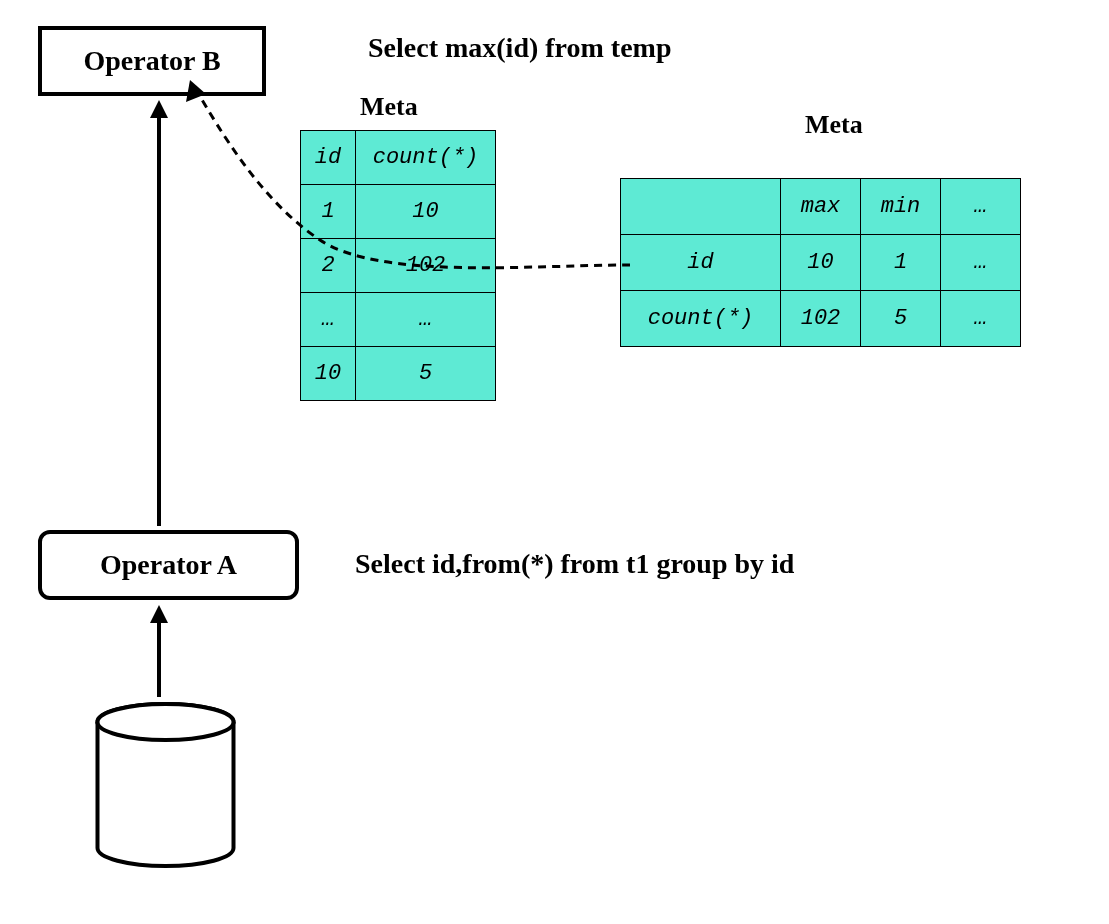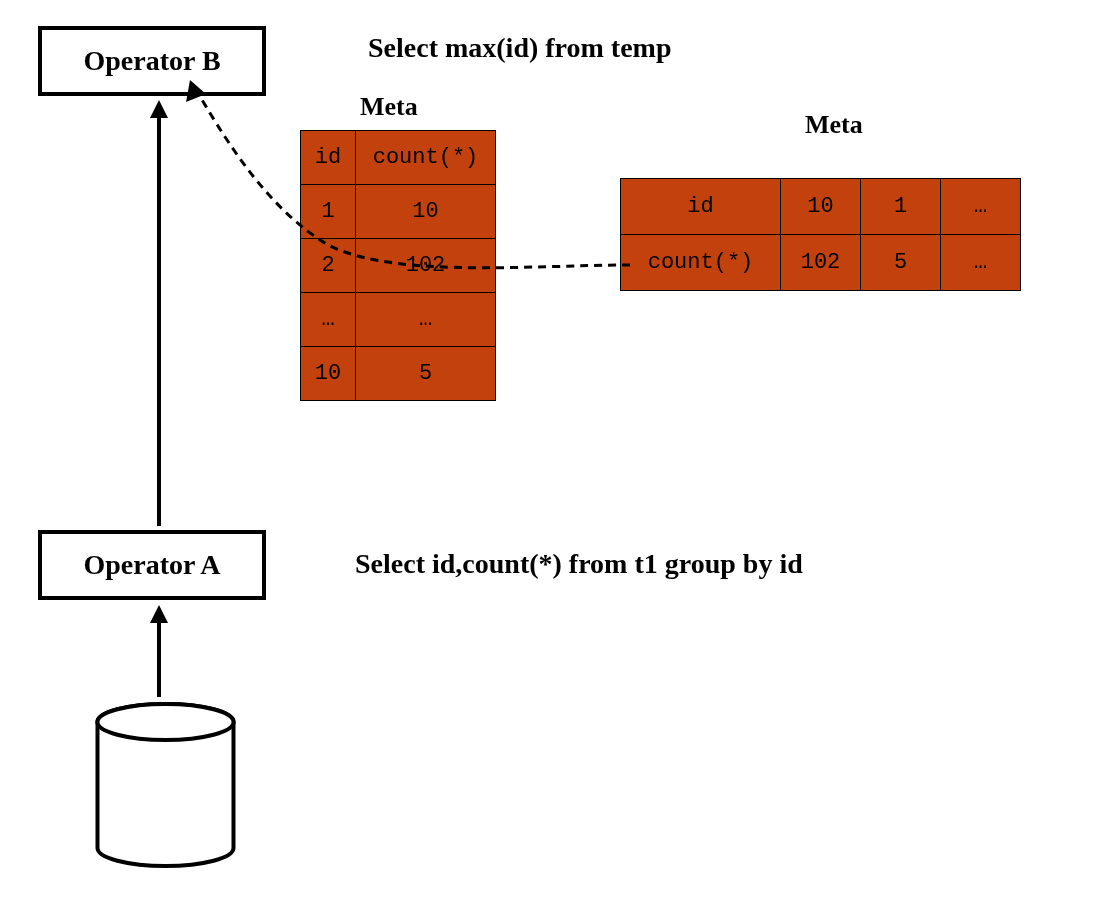--- a/index.html
+++ b/index.html
@@ -26,22 +26,23 @@
     }
     .operator-b {
       left: 38px;
       top: 26px;
       width: 228px;
       height: 70px;
     }
     .operator-a {
       left: 38px;
       top: 530px;
-      width: 228px;
+      width: 261px;
       height: 70px;
+      border-radius: 12px;
     }
     .cylinder {
       position: absolute;
       left: 93px;
       top: 700px;
       width: 145px;
       height: 170px;
     }
     .cylinder svg {
       width: 100%;
@@ -78,21 +79,22 @@
       left: 360px;
       top: 92px;
     }
     .meta-label {
       left: 805px;
       top: 110px;
     }
     .data-table {
       position: absolute;
       border-collapse: collapse;
-      background: #c2410c;
+      background: #5eead4;
+      font-style: italic;
     }
     .data-table td, .data-table th {
       border: 1.5px solid black;
       text-align: center;
       font-family: 'Courier New', monospace;
       font-size: 22px;
       font-weight: normal;
     }
     .temp-table {
       left: 300px;
@@ -180,40 +182,46 @@
   </tr>
   <tr>
     <td>10</td>
     <td>5</td>
   </tr>
 </tbody>
   </table>
 
 <table class="data-table meta-table">
   <tbody>
+      <tr>
+    <td></td>
+    <td>max</td>
+    <td>min</td>
+    <td>…</td>
+  </tr>
   <tr>
     <td>id</td>
     <td>10</td>
     <td>1</td>
     <td>…</td>
   </tr>
   <tr>
     <td>count(*)</td>
     <td>102</td>
     <td>5</td>
     <td>…</td>
   </tr>
 </tbody>
   </table>
 
 <div class="operator-box operator-a">
   <span>Operator A</span>
 </div>
 
-<div class="sql-label sql-bottom">Select id,count(*) from t1 group by id</div>
+<div class="sql-label sql-bottom">Select id,from(*) from t1 group by id</div>
 
 <div class="cylinder">
   <svg viewBox="0 0 145 170">
     <ellipse cx="72.5" cy="22" rx="68" ry="18" fill="white" stroke="black" stroke-width="4"></ellipse>
     <path d="M 4.5 22 L 4.5 148 A 68 18 0 0 0 140.5 148 L 140.5 22" fill="white" stroke="black" stroke-width="4"></path>
     <ellipse cx="72.5" cy="22" rx="68" ry="18" fill="white" stroke="black" stroke-width="4"></ellipse>
   </svg>
 </div>
 
 <svg class="arrow arrow-straight arrow1" width="24" height="426">

